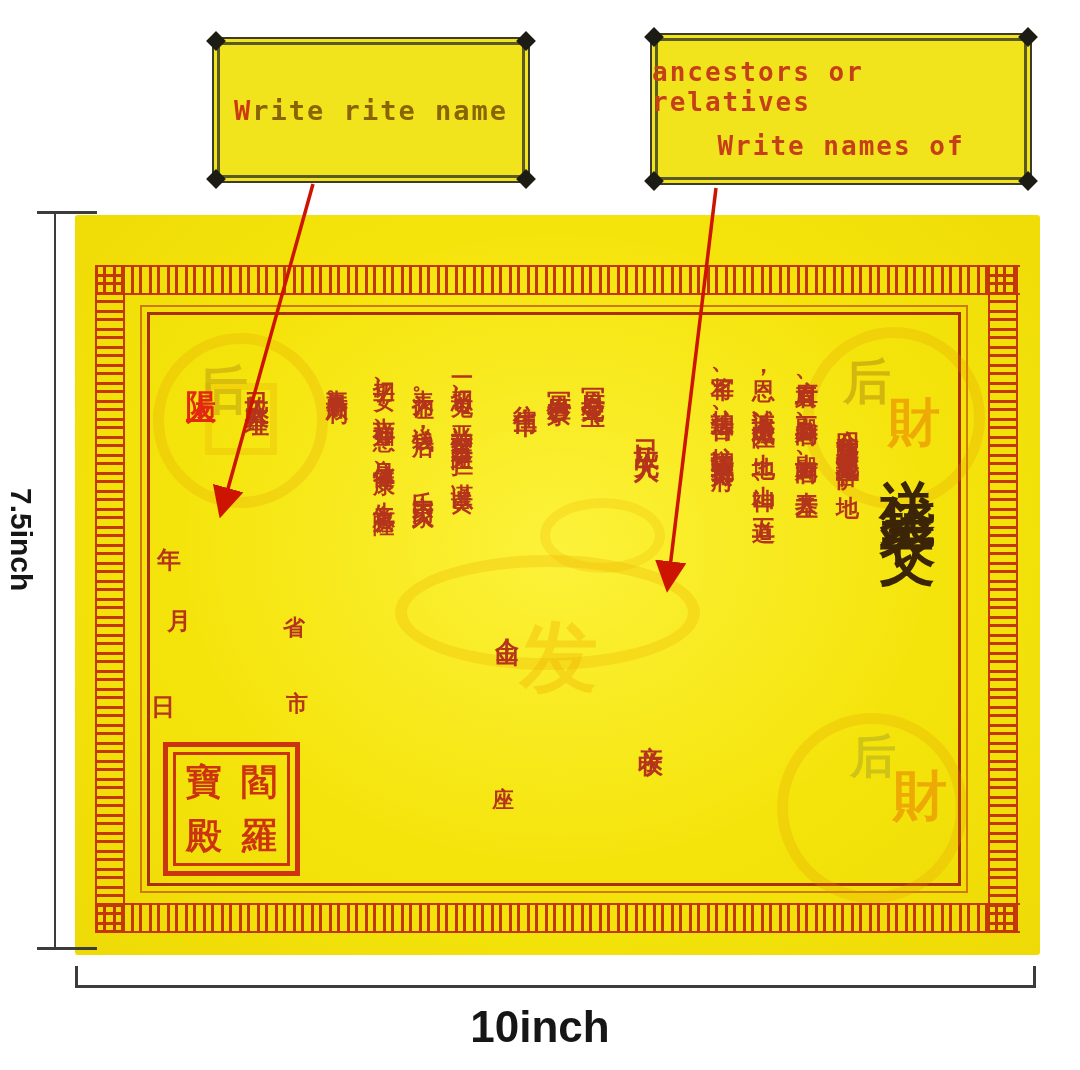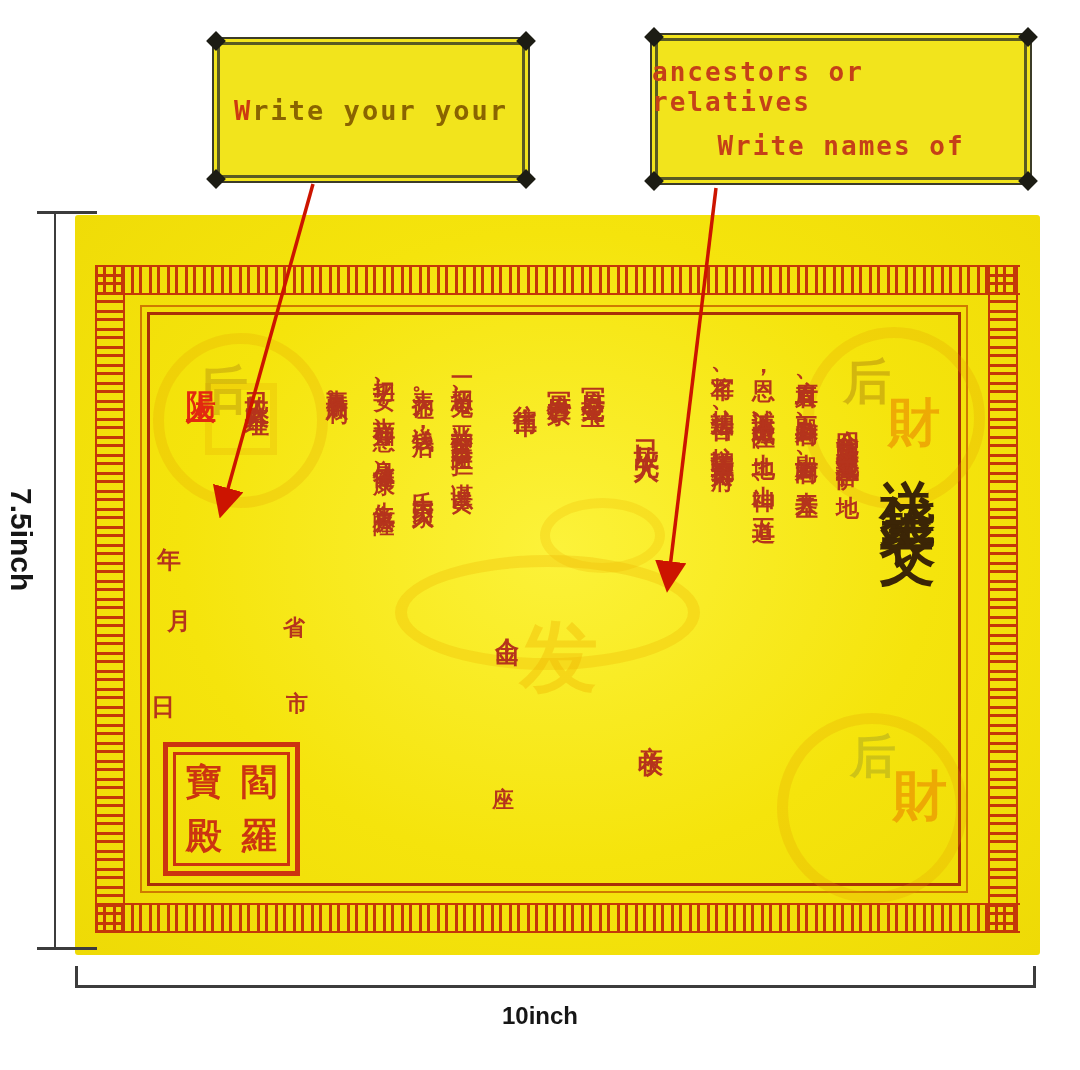--- a/index.html
+++ b/index.html
@@ -75,34 +75,34 @@
     color:#cc3410; font-size:36px; font-weight:bold; line-height:1;
   }
 
   
   .overlay { position:absolute; left:0; top:0; width:1080px; height:1070px; pointer-events:none; }
 
   
   .dim { position:absolute; background:#3c3c3c; }
   .dim-label { position:absolute; color:#161616; font-family:"Liberation Sans", sans-serif; font-weight:600; }
   .dim-label-h { writing-mode:vertical-rl; font-size:30px; }
-  .dim-label-w { font-size:24px; width:220px; text-align:center; }
+  .dim-label-w { font-size:44px; width:220px; text-align:center; }
 </style>
 </head>
 <body>
 
 <div class="stage">
 
   <div class="callout callout-left">
     <span class="corner tl"></span>
     <span class="corner tr"></span>
     <span class="corner bl"></span>
     <span class="corner br"></span>
     <div>
-      <span class="lead">W</span><span>rite your your</span>
+      <span class="lead">W</span><span>rite rite name</span>
     </div>
   </div>
 
   <div class="callout callout-right">
     <span class="corner tl"></span>
     <span class="corner tr"></span>
     <span class="corner bl"></span>
     <span class="corner br"></span>
     <div>ancestors or relatives</div>
     <div>Write names of</div>

